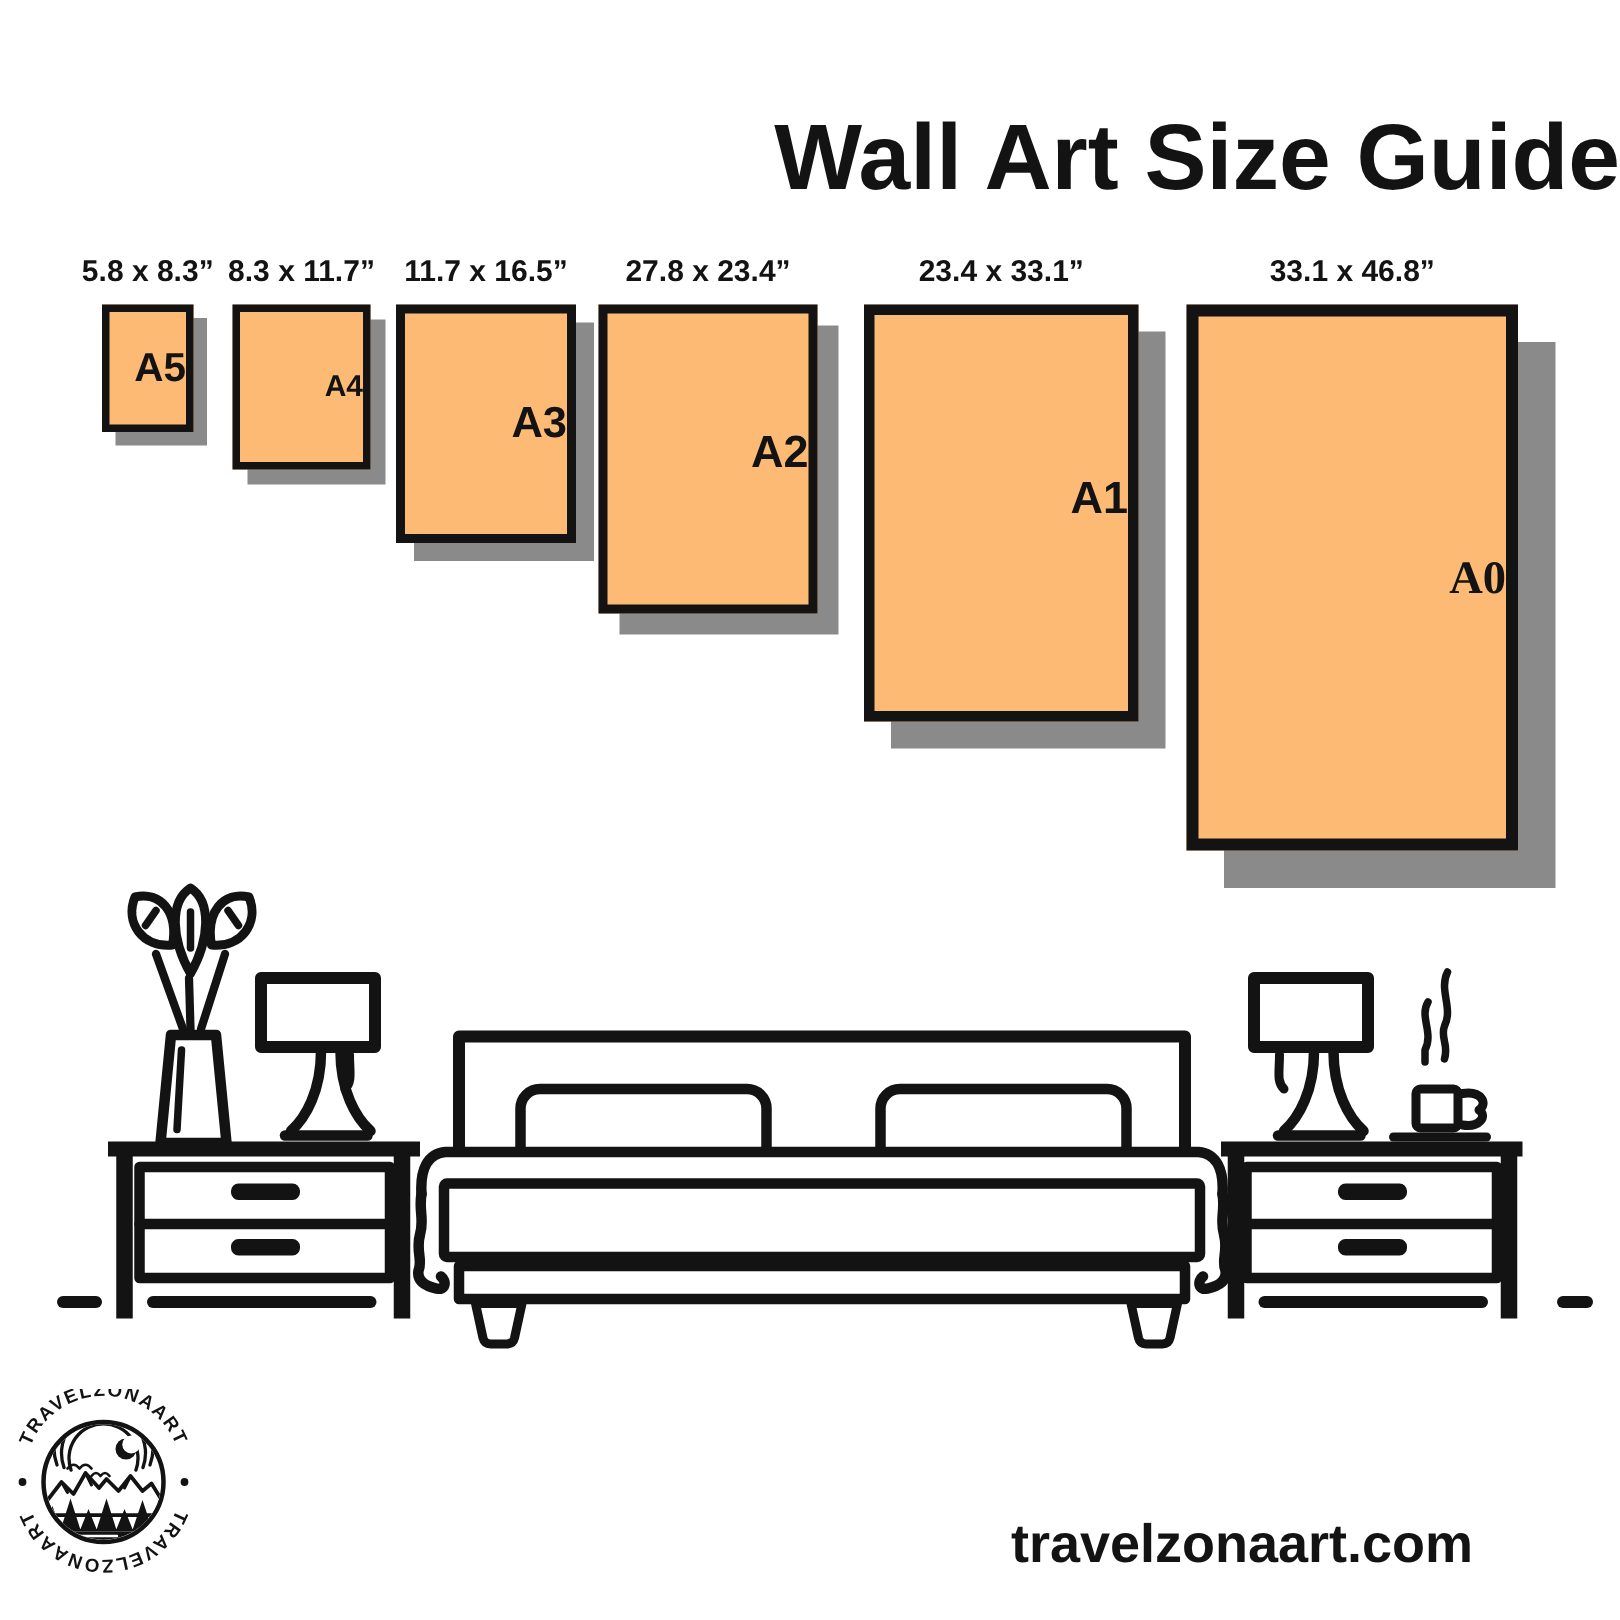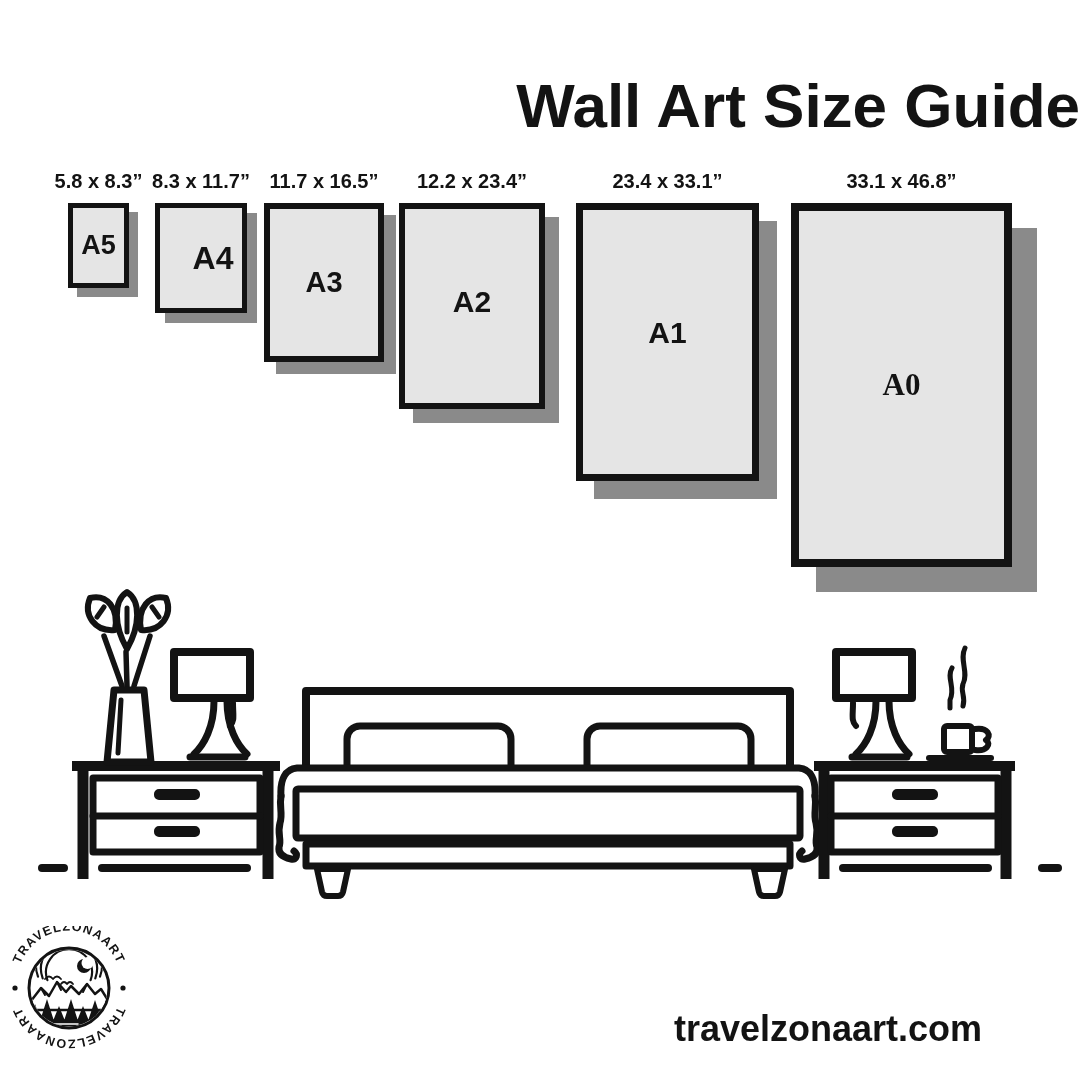--- a/index.html
+++ b/index.html
@@ -1,22 +1,22 @@
 <!DOCTYPE html>
 <html><head>
 <meta charset="utf-8">
 <style>
   html,body{margin:0;padding:0;background:#fff;}
   .canvas{position:relative;width:1080px;height:1080px;background:#fff;overflow:hidden;
           font-family:"Liberation Sans",sans-serif;color:#131313;}
   .title{position:absolute;top:28px;left:0;right:0;text-align:right;
          font-size:62px;font-weight:800;letter-spacing:0;color:#131313;}
   .card{position:absolute;}
-  .sheet{position:absolute;inset:0;background:#e5e5e5;border-style:solid;border-color:#131313;
-         box-sizing:border-box;display:flex;align-items:center;justify-content:center;}
+  .sheet{position:absolute;inset:0;background:#fdba74;border-style:solid;border-color:#131313;
+         box-sizing:border-box;display:flex;align-items:center;justify-content:flex-end;}
   .pname{font-weight:bold;color:#131313;}
   .dims{position:absolute;bottom:calc(100% + 10px);left:50%;transform:translateX(-50%);
         white-space:nowrap;font-size:20px;font-weight:bold;color:#131313;}
   .scene{position:absolute;left:0;top:0;width:1080px;height:1080px;}
   .footer-site{position:absolute;top:1008px;left:828px;transform:translateX(-50%);
         font-size:36px;font-weight:700;white-space:nowrap;color:#131313;}
   .badge{position:absolute;left:8px;top:926px;width:122px;height:124px;}
   .badge text{font-family:"Liberation Sans",sans-serif;font-weight:bold;
         font-size:12.5px;letter-spacing:1.2px;fill:#131313;}
 </style>
@@ -30,33 +30,33 @@
   <div class="card" style="left:68px;top:203px;width:61px;height:85px;">
     <div class="dims">5.8 x 8.3”</div>
     <div class="sheet" style="border-width:5px;box-shadow:9px 9px 0 #8a8a8a;">
       <span class="pname" style="font-size:27px;">A5</span>
     </div>
   </div>
 
   <div class="card" style="left:155px;top:203px;width:92px;height:110px;">
     <div class="dims">8.3 x 11.7”</div>
     <div class="sheet" style="border-width:5px;box-shadow:10px 10px 0 #8a8a8a;">
-      <span class="pname" style="font-size:32px;margin-left:24px;">A4</span>
+      <span class="pname" style="font-size:20px;margin-left:24px;">A4</span>
     </div>
   </div>
 
   <div class="card" style="left:264px;top:203px;width:120px;height:159px;">
     <div class="dims">11.7 x 16.5”</div>
     <div class="sheet" style="border-width:6px;box-shadow:12px 12px 0 #8a8a8a;">
       <span class="pname" style="font-size:29px;">A3</span>
     </div>
   </div>
 
   <div class="card" style="left:399px;top:203px;width:146px;height:206px;">
-    <div class="dims">12.2 x 23.4”</div>
+    <div class="dims">27.8 x 23.4”</div>
     <div class="sheet" style="border-width:6px;box-shadow:14px 14px 0 #8a8a8a;">
       <span class="pname" style="font-size:30px;transform:translateY(-4px);">A2</span>
     </div>
   </div>
 
   <div class="card" style="left:576px;top:203px;width:183px;height:278px;">
     <div class="dims">23.4 x 33.1”</div>
     <div class="sheet" style="border-width:7px;box-shadow:18px 18px 0 #8a8a8a;">
       <span class="pname" style="font-size:30px;transform:translateY(-9px);">A1</span>
     </div>

